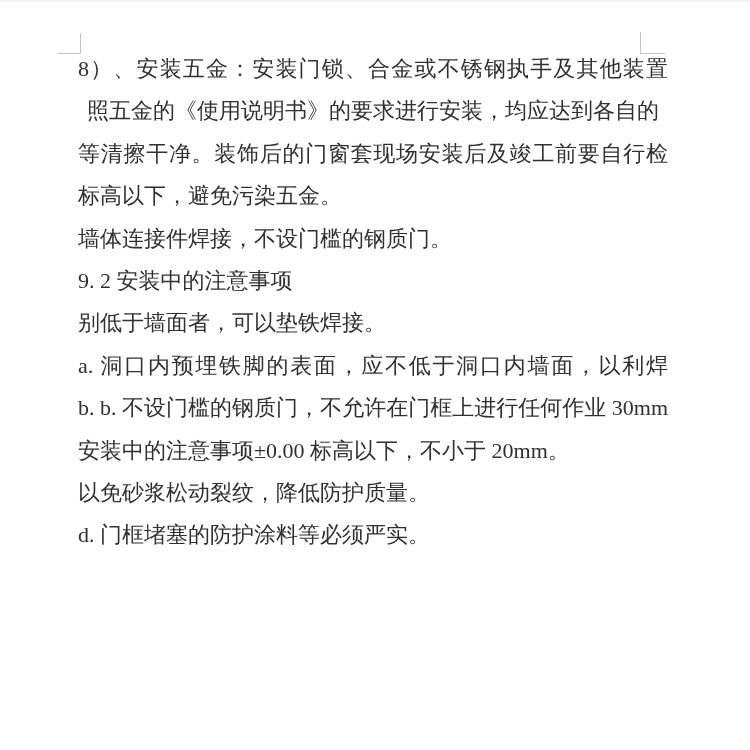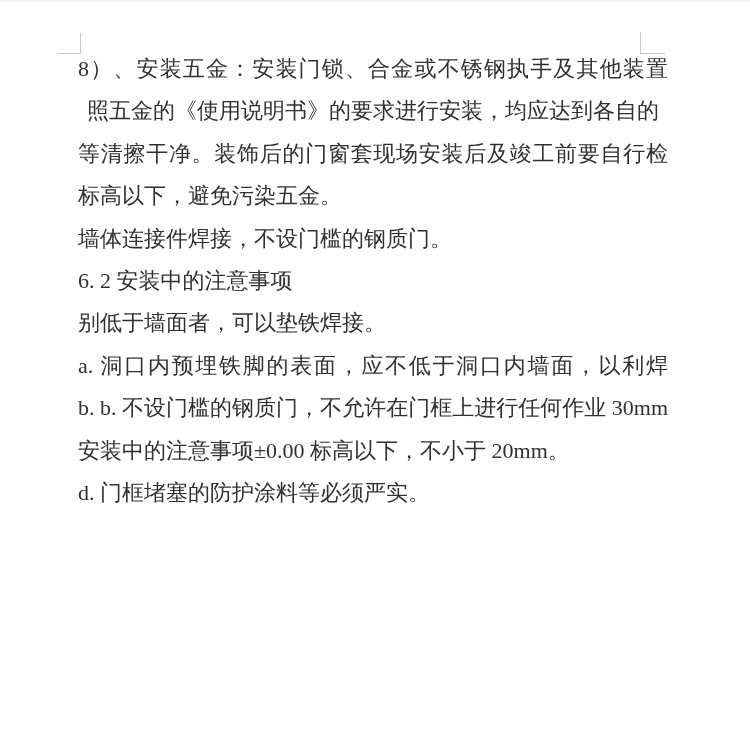--- a/index.html
+++ b/index.html
@@ -66,19 +66,20 @@
 
 <div class="top-edge"></div>
 <div class="crop-mark left"></div>
 <div class="crop-mark right"></div>
 <div class="doc" id="doc">
     <div class="line">8）、安装五金：安装门锁、合金或不锈钢执手及其他装置等，可按</div>
     <div class="line para-end">照五金的《使用说明书》的要求进行安装，均应达到各自的使用功能。</div>
     <div class="line">等清擦干净。装饰后的门窗套现场安装后及竣工前要自行检查是否有</div>
     <div class="line para-end">标高以下，避免污染五金。</div>
     <div class="line para-end">墙体连接件焊接，不设门槛的钢质门。</div>
-    <div class="line para-end">6.  2 安装中的注意事项</div>
+    <div class="line para-end">9.  2 安装中的注意事项</div>
     <div class="line para-end">别低于墙面者，可以垫铁焊接。</div>
     <div class="line">a. 洞口内预埋铁脚的表面，应不低于洞口内墙面，以利焊接。遇有个</div>
     <div class="line">b. b. 不设门槛的钢质门，不允许在门框上进行任何作业 30mm 者，则</div>
     <div class="line para-end">安装中的注意事项±0.00 标高以下，不小于 20mm。</div>
+    <div class="line para-end">以免砂浆松动裂纹，降低防护质量。</div>
     <div class="line para-end">d. 门框堵塞的防护涂料等必须严实。</div>
   </div>
 
 </body></html>

